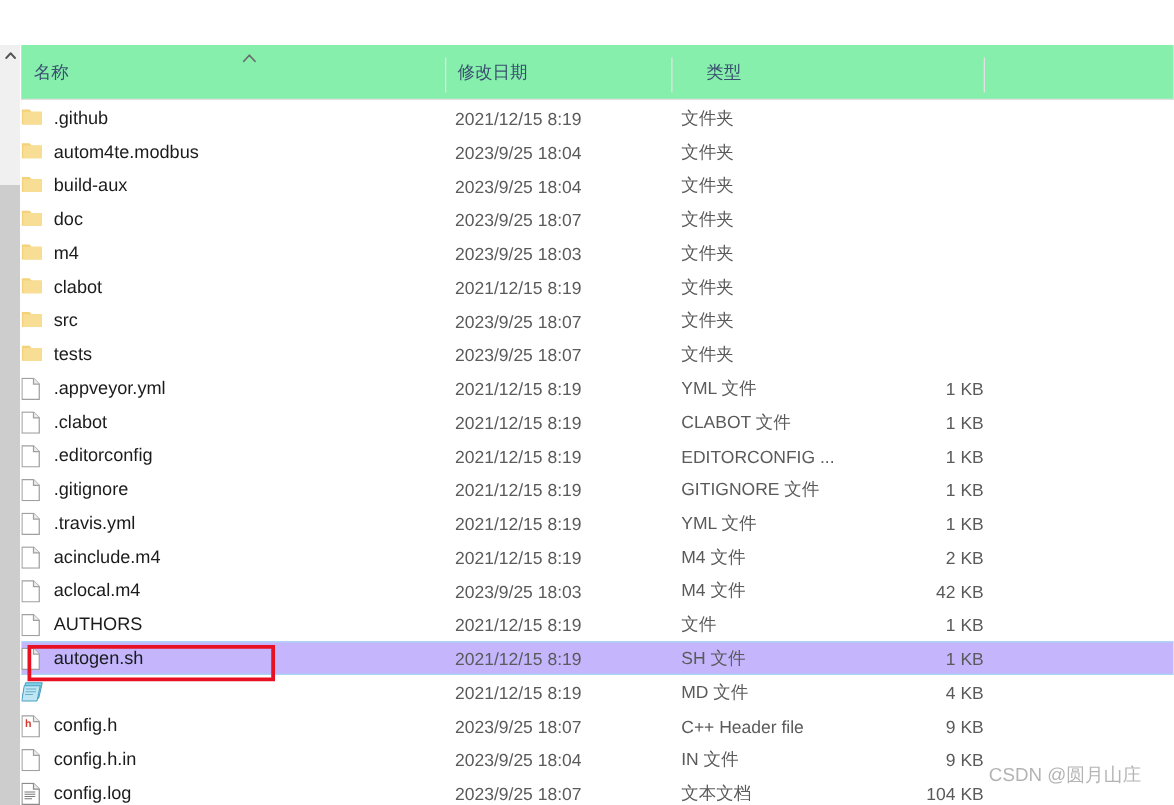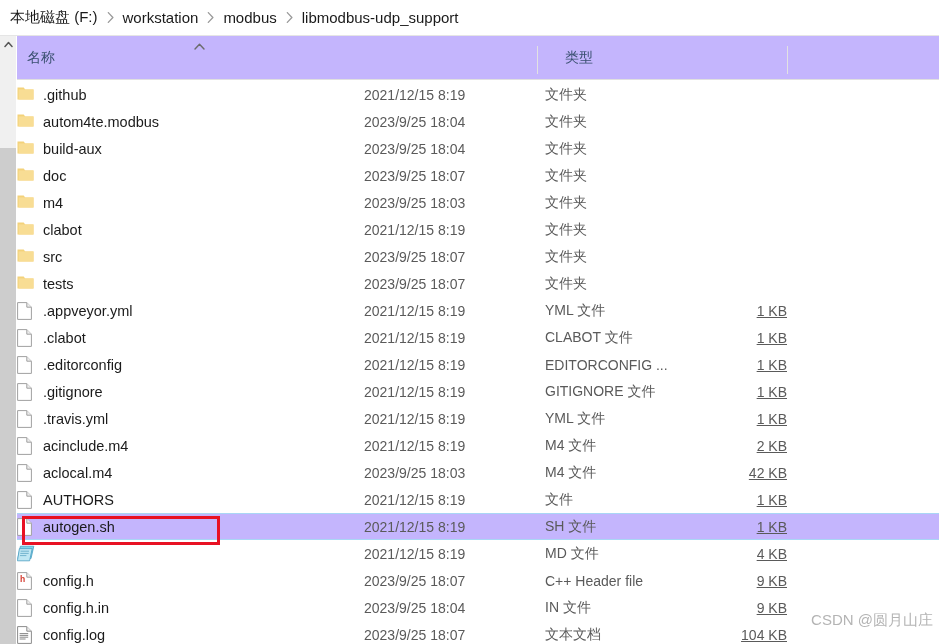--- a/index.html
+++ b/index.html
@@ -73,21 +73,21 @@
     width: 16px;
     height: 496px;
     background: #cdcdcd;
   }
 
   
   .col-headers {
     position: absolute;
     left: 17px; top: 36px;
     width: 922px; height: 44px;
-    background: #c4b5fd;
+    background: #86efac;
     border-bottom: 1px solid #e0e0e0;
     box-sizing: border-box;
   }
   .col-head {
     position: absolute;
     top: 0;
     height: 44px;
     display: flex;
     align-items: center;
     font-size: 14px;
@@ -155,21 +155,20 @@
     color: #5a5a5a;
     font-size: 14px;
   }
   .cell-size {
     position: absolute;
     left: 677px;
     width: 93px;
     text-align: right;
     color: #5a5a5a;
     font-size: 14px;
-    text-decoration: underline;
   }
 
   
   .ic {
     width: 17px;
     height: 18px;
     flex: 0 0 17px;
     display: block;
   }
   .ic svg { display: block; }
@@ -182,72 +181,55 @@
     width: 198px;
     height: 29px;
     border: 3px solid #e81123;
     box-sizing: border-box;
     pointer-events: none;
   }
 
   
   .watermark {
     position: absolute;
-    right: 6px;
+    right: 26px;
     bottom: 14px;
     font-size: 15px;
     color: #b4b4b4;
     white-space: nowrap;
   }
 </style>
 </head>
 <body>
 
 <div id="explorer">
 
-  <div class="breadcrumb-bar">
-    <span class="crumb">本地磁盘 (F:)</span>
-    <span class="crumb-sep">
-      <svg width="7" height="11" viewBox="0 0 7 11">
-          <path d="M1.3 0.6 L5.9 5.5 L1.3 10.4" fill="none" stroke="#9a9a9a" stroke-width="1.3" stroke-linecap="round" stroke-linejoin="round"></path>
-        </svg>
-    </span>
-    <span class="crumb">workstation</span>
-    <span class="crumb-sep">
-      <svg width="7" height="11" viewBox="0 0 7 11">
-          <path d="M1.3 0.6 L5.9 5.5 L1.3 10.4" fill="none" stroke="#9a9a9a" stroke-width="1.3" stroke-linecap="round" stroke-linejoin="round"></path>
-        </svg>
-    </span>
-    <span class="crumb">modbus</span>
-    <span class="crumb-sep">
-      <svg width="7" height="11" viewBox="0 0 7 11">
-          <path d="M1.3 0.6 L5.9 5.5 L1.3 10.4" fill="none" stroke="#9a9a9a" stroke-width="1.3" stroke-linecap="round" stroke-linejoin="round"></path>
-        </svg>
-    </span>
-    <span class="crumb">libmodbus-udp_support</span>
-  </div>
 
   <div class="scrollbar">
     <div class="scroll-up">
       <svg width="9" height="7" viewBox="0 0 9 7">
           <path d="M1 5.4 L4.5 1.6 L8 5.4" fill="none" stroke="#555555" stroke-width="1.5" stroke-linecap="round" stroke-linejoin="round"></path>
         </svg>
     </div>
     <div class="scroll-thumb"></div>
   </div>
 
   <div class="col-headers">
     <div class="col-head" style="left:0px;width:339px;">
       <span>名称</span>
       <span class="sort-chevron">
         <svg width="13" height="9" viewBox="0 0 13 9">
             <path d="M2 7 L6.5 2.2 L11 7" fill="none" stroke="#6b6b6b" stroke-width="1.4" stroke-linecap="round" stroke-linejoin="round"></path>
           </svg>
       </span>
     </div>
+    <div class="col-head" style="left:339px;width:181px;">
+      <span class="divider"></span>
+      <span>修改日期</span>
+    </div>
     <div class="col-head" style="left:520px;width:149px;padding-left:28px;">
       <span class="divider"></span>
       <span>类型</span>
     </div>
     <div class="col-head" style="left:770px;width:152px;">
       <span class="divider"></span>
     </div>
   </div>
 
   <div class="file-list" id="file-list">

